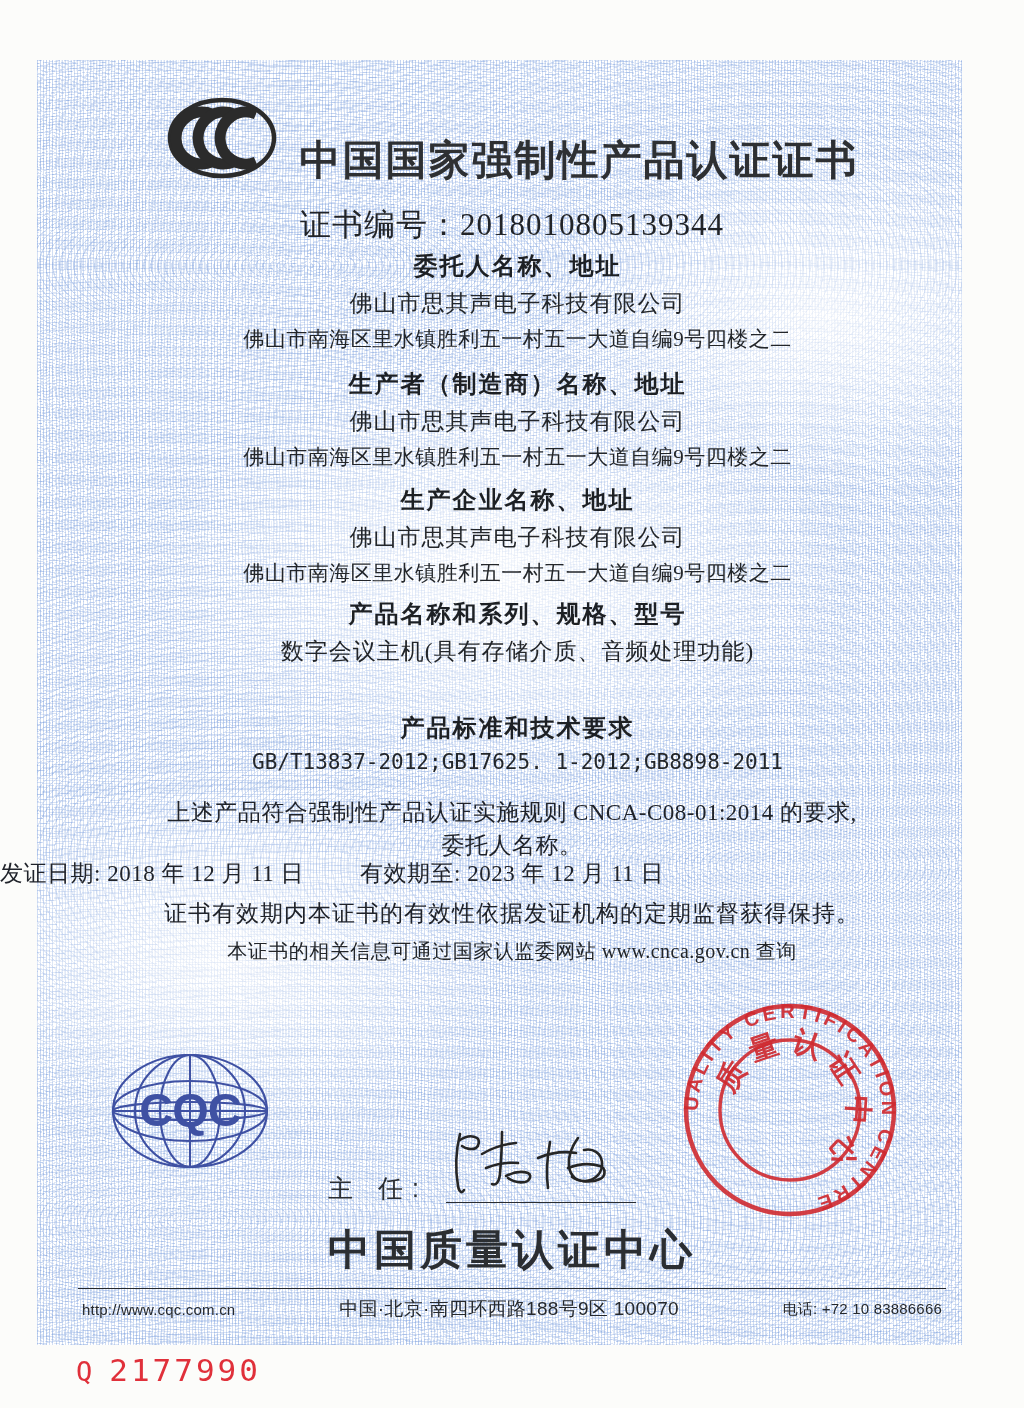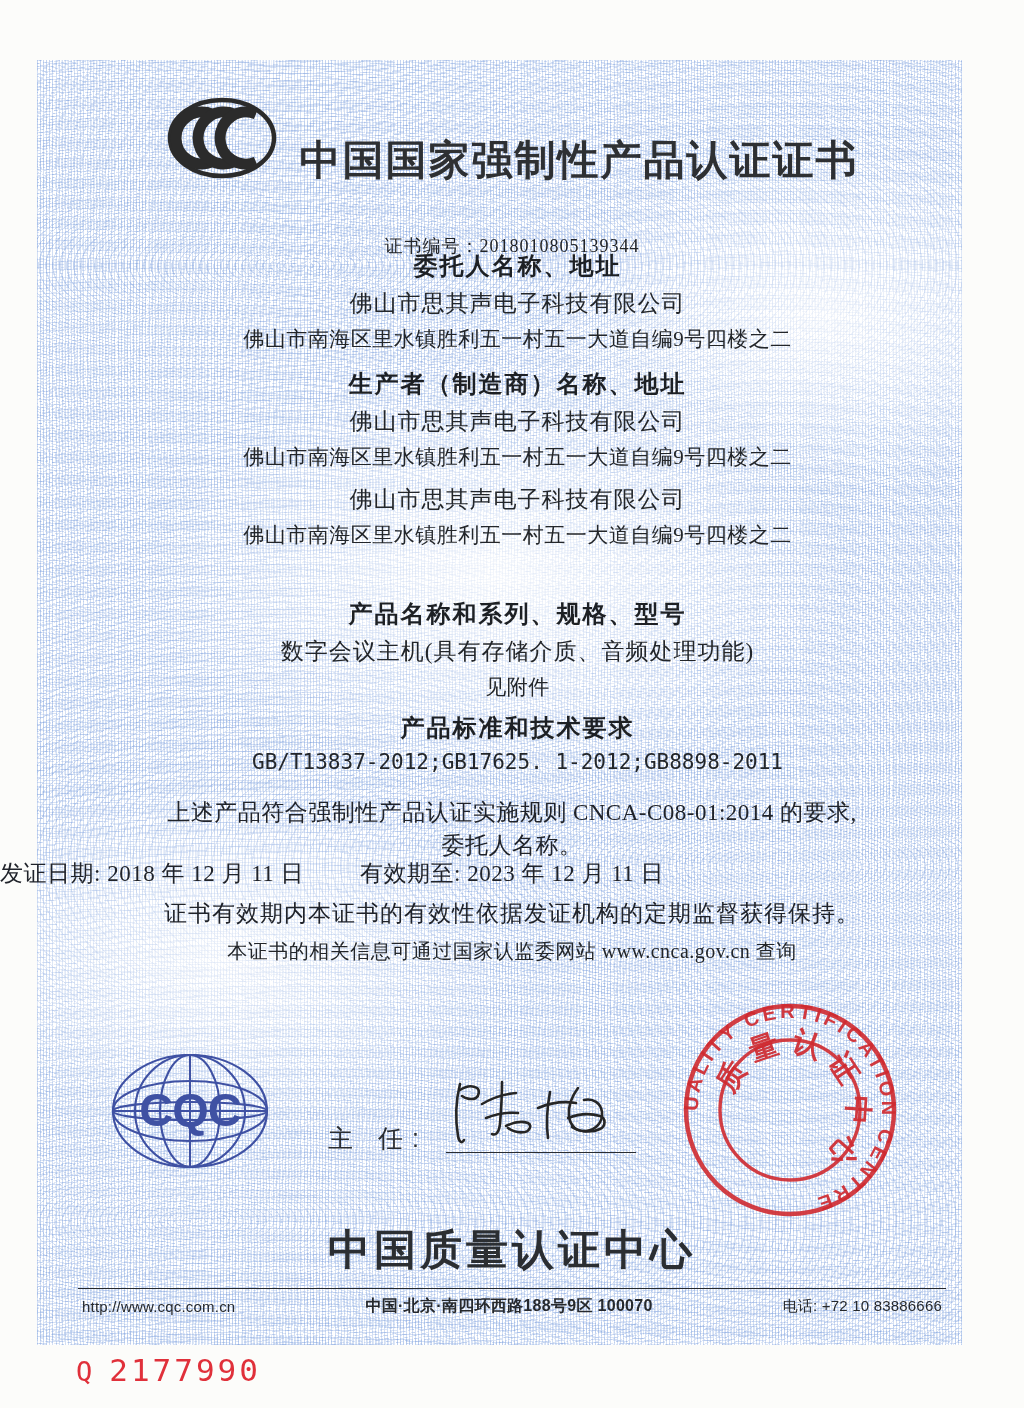--- a/index.html
+++ b/index.html
@@ -121,24 +121,23 @@
     white-space: nowrap;
     margin-top: 44px;
   }
 
   .cert-no {
     position: absolute;
     left: 0; right: 0;
     top: 204px;
     text-align: center;
     font-family: "Liberation Serif", "DejaVu Serif", serif;
-    font-size: 18px;
+    font-size: 31px;
     letter-spacing: 1px;
     color: #222428;
-    margin-top: 30px;
   }
 
   
   .field-label {
     text-align: center;
     font-family: "Liberation Serif", "DejaVu Serif", serif;
     font-size: 24px;
     font-weight: bold;
     letter-spacing: 2px;
     color: #1d2024;
@@ -228,21 +227,21 @@
     left: 110px;
     top: 1052px;
     width: 160px;
     height: 118px;
   }
 
   
   #director-area {
     position: absolute;
     left: 328px;
-    top: 1090px;
+    top: 1140px;
     width: 360px;
     height: 80px;
   }
   #director-label {
     position: absolute;
     left: 0;
     top: 32px;
     font-family: "Liberation Sans", "DejaVu Sans", sans-serif;
     font-size: 25px;
     letter-spacing: 9px;
@@ -299,21 +298,21 @@
     right: 82px;
     top: 1296px;
     display: flex;
     justify-content: space-between;
     align-items: center;
     font-family: "Liberation Sans", "DejaVu Sans", sans-serif;
     font-size: 15px;
     color: #26292d;
     letter-spacing: 0.2px;
   }
-  #footer .mid { font-size: 16px; letter-spacing: 0.3px; font-weight: bold; }
+  #footer .mid { font-size: 19px; letter-spacing: 0.3px; }
 
   
   #serial {
     position: absolute;
     left: 36px;
     top: 1352px;
     font-family: "DejaVu Sans Mono", "Liberation Mono", monospace;
     font-size: 31px;
     letter-spacing: 3px;
     color: #e0303a;
@@ -416,28 +415,28 @@
       <div class="field-value small">佛山市南海区里水镇胜利五一村五一大道自编9号四楼之二</div>
     </div>
 
     <div class="block" id="block-manufacturer">
       <div class="field-label">生产者（制造商）名称、地址</div>
       <div class="field-value">佛山市思其声电子科技有限公司</div>
       <div class="field-value small">佛山市南海区里水镇胜利五一村五一大道自编9号四楼之二</div>
     </div>
 
     <div class="block" id="block-producer">
+      <div class="field-label">生产企业名称、地址</div>
       <div class="field-value">佛山市思其声电子科技有限公司</div>
       <div class="field-value small">佛山市南海区里水镇胜利五一村五一大道自编9号四楼之二</div>
     </div>
 
     <div class="block" id="block-product">
       <div class="field-label">产品名称和系列、规格、型号</div>
       <div class="field-value">数字会议主机(具有存储介质、音频处理功能)</div>
-      <div class="field-value small">见附件</div>
     </div>
 
     <div class="block" id="block-standard">
       <div class="field-label">产品标准和技术要求</div>
       <div class="mono-std">GB/T13837-2012;GB17625. 1-2012;GB8898-2011</div>
     </div>
 
     <div id="compliance">
       <div>上述产品符合强制性产品认证实施规则 CNCA-C08-01:2014 的要求,</div>
       <div>委托人名称。</div>

